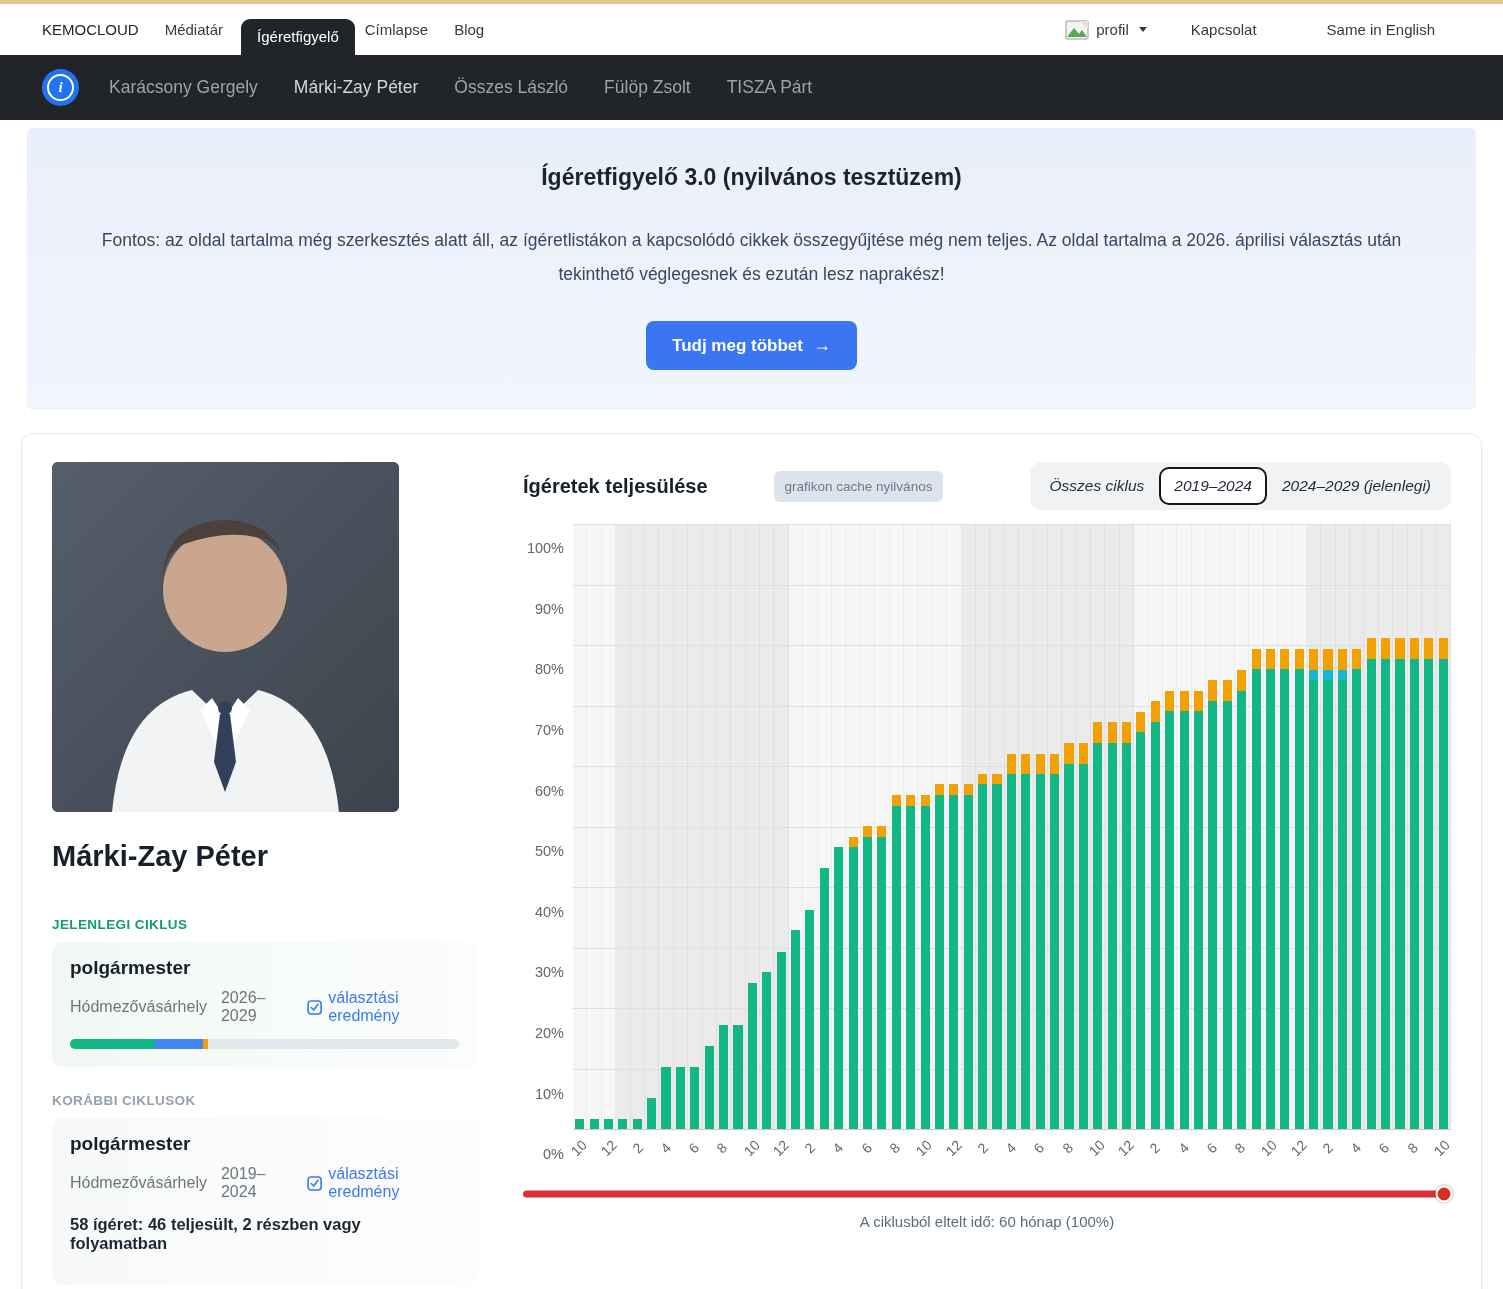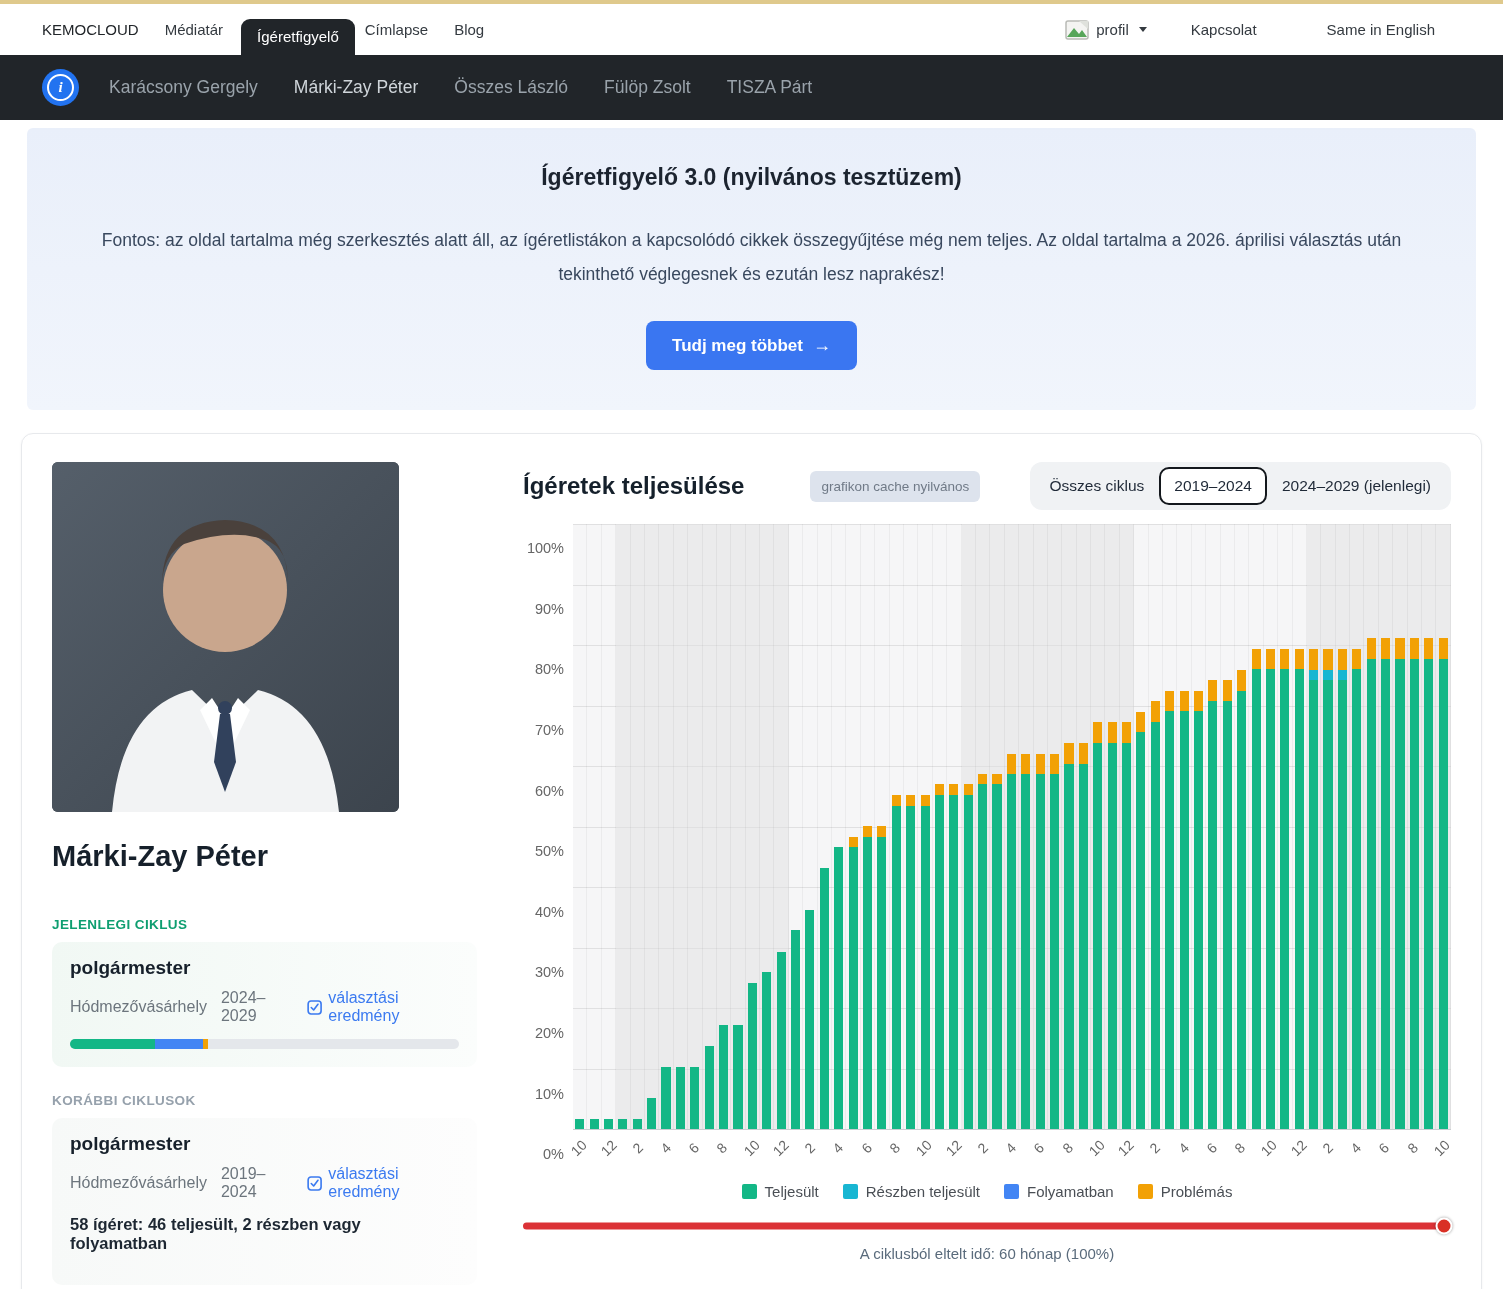--- a/index.html
+++ b/index.html
@@ -56,25 +56,25 @@
   .cycle-card h3 { font-size:19px; font-weight:bold; color:#16202b; margin-bottom:10px; }
   .meta-row { display:flex; align-items:center; gap:14px; font-size:16px; color:#6c757d; margin-bottom:14px; }
   .meta-row .link { color:#3b7af0; text-decoration:none; display:flex; align-items:center; gap:6px; }
   .summary { font-size:16.5px; font-weight:600; color:#1d2732; margin-bottom:14px; }
   .progress { height:10px; border-radius:5px; background:#e4e7eb; overflow:hidden; display:flex; }
   .progress .seg { height:100%; }
 
   
   .chart-col { flex:1 1 auto; min-width:0; }
   .chart-head { display:flex; align-items:center; margin-bottom:14px; }
-  .chart-title { font-size:24px; font-weight:bold; color:#15202b; }
+  .chart-title { font-size:20px; font-weight:bold; color:#15202b; }
   .cache-btn { margin-left:66px; background:#dde3ed; color:#707a87; border:none; font-family:inherit; font-size:13.5px; padding:8px 11px; border-radius:6px; cursor:pointer; }
   .chart-head .spacer { flex:1; }
   .seg-control { background:#f0f2f4; border-radius:12px; padding:5px; display:flex; align-items:center; }
-  .seg-item { font-size:15.5px; color:#1f2937; padding:8px 13px; cursor:pointer; border:2px solid transparent; border-radius:10px; white-space:nowrap; }
+  .seg-item { font-size:15.5px; color:#1f2937; padding:8px 13px; cursor:pointer; border:2px solid transparent; border-radius:10px; white-space:nowrap;font-style:italic; }
   .seg-item.active { background:#fff; border-color:#14181d; }
 
   .chart-wrap { display:flex; }
   .y-axis { width:50px; flex:0 0 auto; position:relative; margin-top:24px; height:606px; }
   .y-axis span { position:absolute; right:9px; transform:translateY(-50%); font-size:14.5px; color:#666; }
   .plot-zone { flex:1 1 auto; min-width:0; }
   .year-row { position:relative; height:24px; }
   .year-row span { position:absolute; transform:translateX(-50%); font-size:16px; font-weight:600; color:#5d7186; white-space:nowrap; }
   .plot { position:relative; height:606px; border-bottom:1px solid #c9cdd1; }
   .band { position:absolute; top:0; bottom:0; }
@@ -162,21 +162,21 @@
       <circle cx="173" cy="246" r="7" fill="#31415c"></circle>
     </svg>
 
     <h2 class="person-name">Márki-Zay Péter</h2>
 
     <div class="cycle-label current">JELENLEGI CIKLUS</div>
     <div class="cycle-card current">
       <h3>polgármester</h3>
       <div class="meta-row">
         <span>Hódmezővásárhely</span>
-        <span>2024–2029</span>
+        <span>2026–2029</span>
         <a class="link" href="#">
           <svg width="17" height="17" viewBox="0 0 16 16">
             <rect x="1.2" y="1.2" width="13.6" height="13.6" rx="3" fill="none" stroke="#3b7af0" stroke-width="1.7"></rect>
             <path d="M4.5 8 L7 10.6 L11.5 4.6" fill="none" stroke="#3b7af0" stroke-width="1.7" stroke-linecap="round" stroke-linejoin="round"></path>
           </svg>
           <span>választási eredmény</span>
         </a>
       </div>
       <div class="progress">
           <div class="seg" style="width: 21.9%; background: rgb(19, 183, 134);"></div>
@@ -664,38 +664,20 @@
             <div class="cell"></div>
             <div class="cell"><span>6</span></div>
             <div class="cell"></div>
             <div class="cell"><span>8</span></div>
             <div class="cell"></div>
             <div class="cell"><span>10</span></div>
           </div>
       </div>
     </div>
 
-    <div class="legend">
-        <span class="litem">
-          <span class="swatch" style="background: rgb(19, 183, 134);"></span>
-          <span>Teljesült</span>
-        </span>
-        <span class="litem">
-          <span class="swatch" style="background: rgb(24, 182, 210);"></span>
-          <span>Részben teljesült</span>
-        </span>
-        <span class="litem">
-          <span class="swatch" style="background: rgb(66, 133, 244);"></span>
-          <span>Folyamatban</span>
-        </span>
-        <span class="litem">
-          <span class="swatch" style="background: rgb(242, 161, 5);"></span>
-          <span>Problémás</span>
-        </span>
-      </div>
 
     <div class="slider-row">
       <div class="slider-track" style="background: rgb(219, 50, 54);"></div>
       <div class="slider-handle" style="left: calc(100% - 7px);"></div>
     </div>
     <div class="slider-caption">A ciklusból eltelt idő: 60 hónap (100%)</div>
   </div>
 </section>
 
 </body></html>

